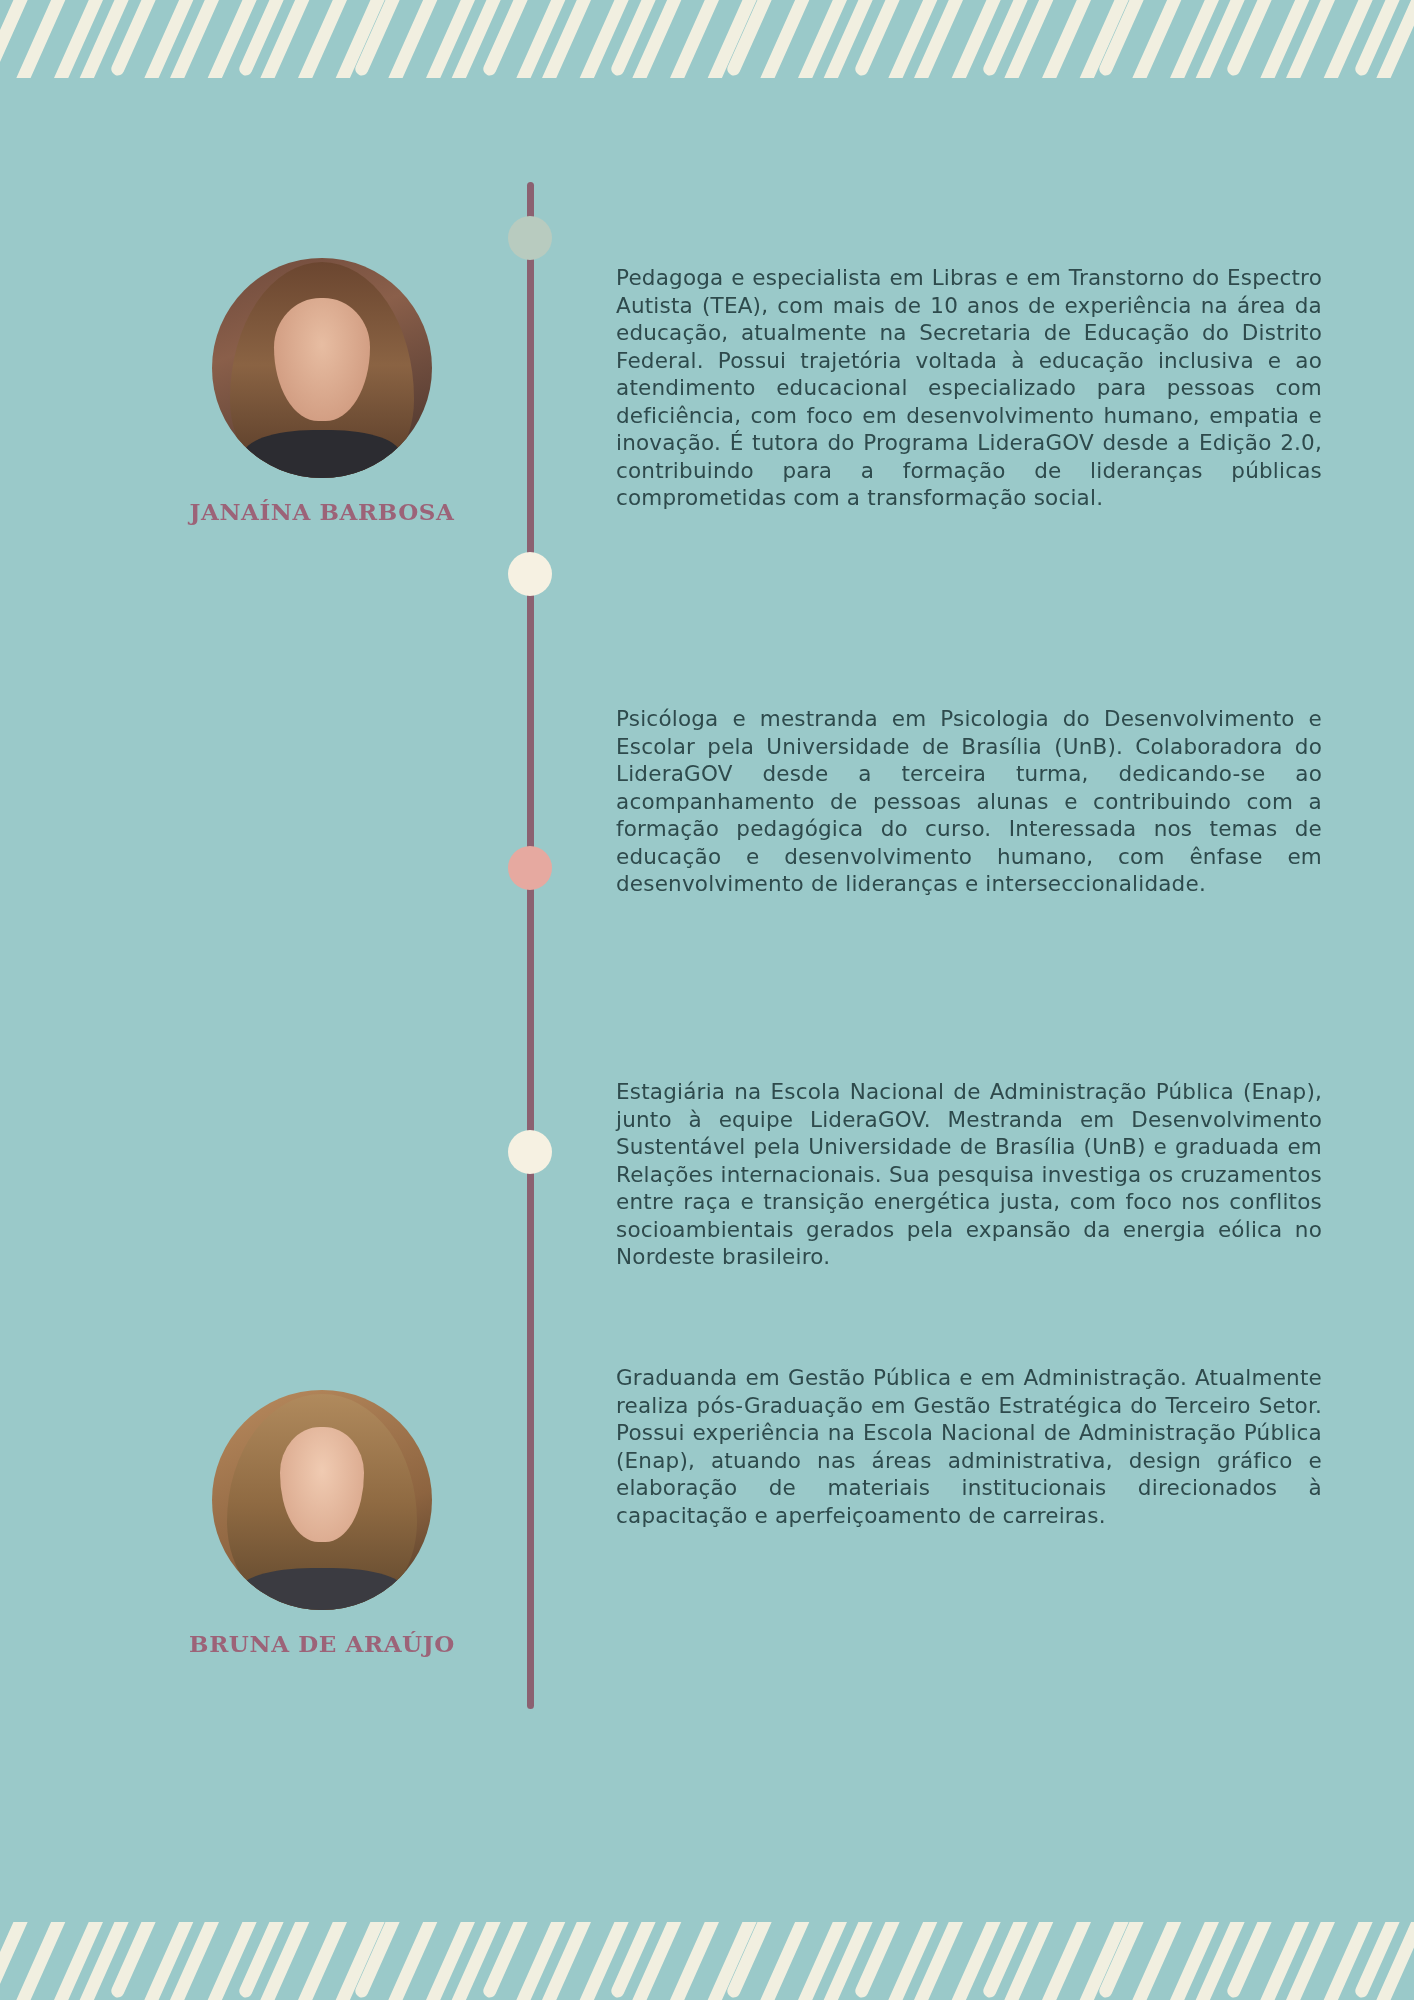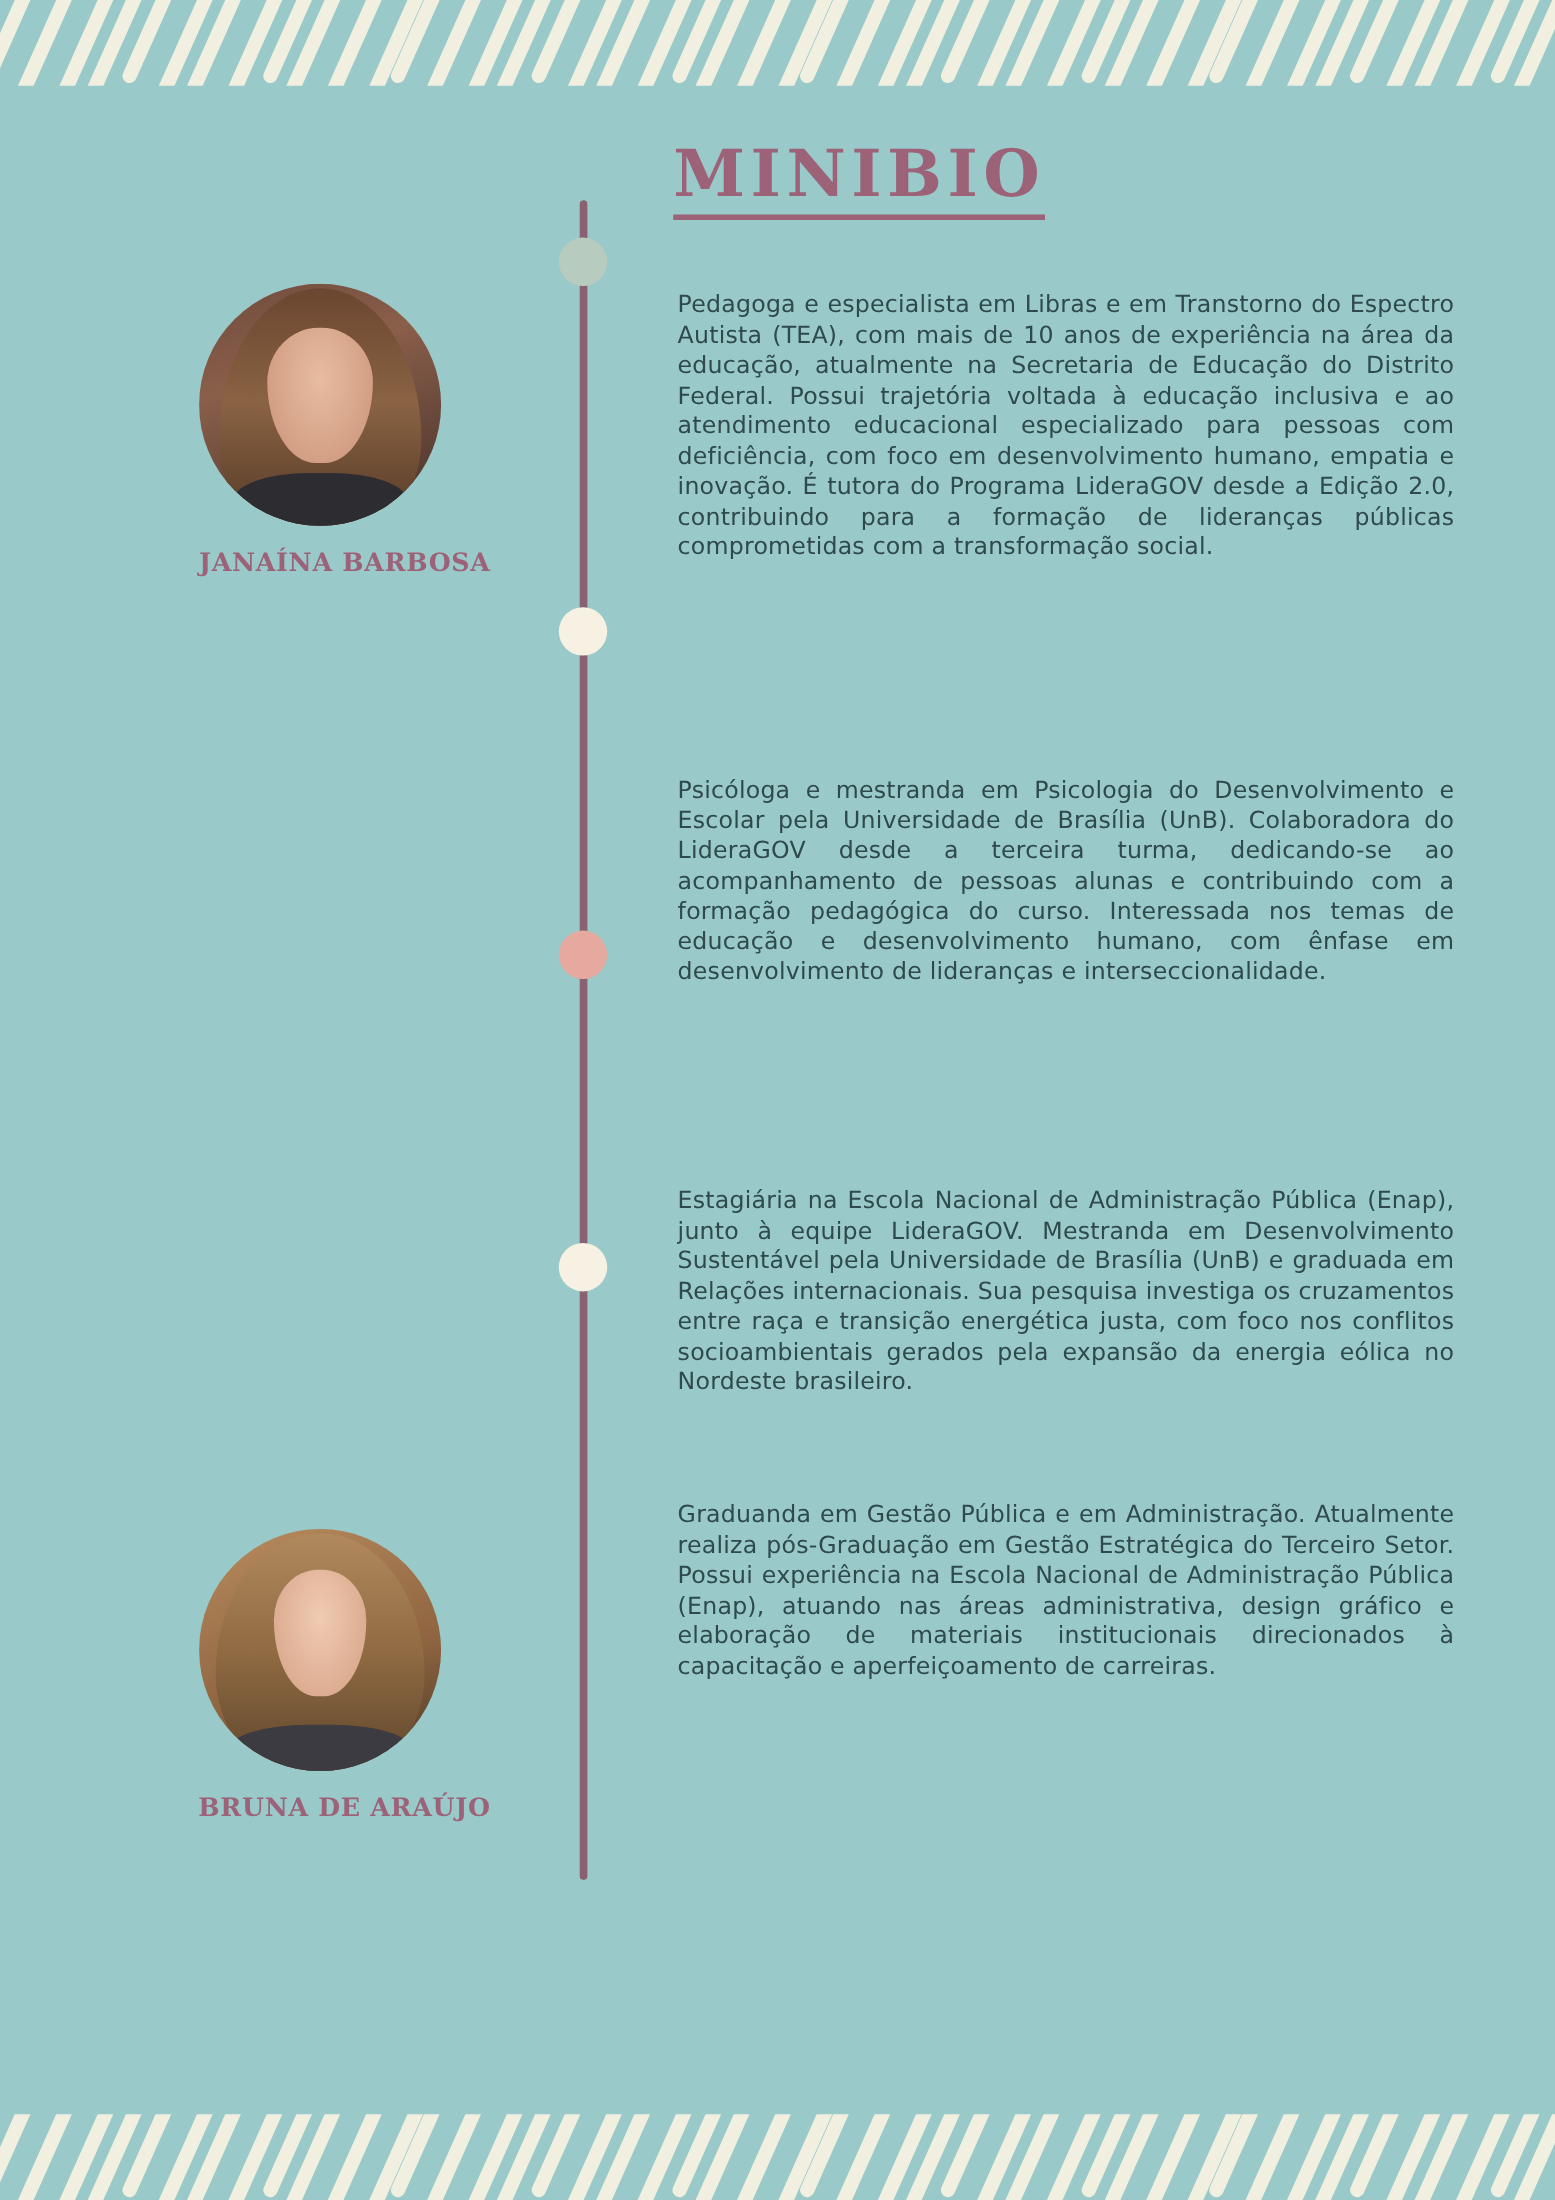--- a/index.html
+++ b/index.html
@@ -72,23 +72,23 @@
     position: absolute;
     left: 508px;
     width: 44px;
     height: 44px;
     border-radius: 50%;
   }
 
   
   .person {
     position: absolute;
-    left: 136px;
+    left: 167px;
     width: 310px;
-    text-align: right;
+    text-align: center;
   }
   .avatar {
     width: 220px;
     height: 220px;
     margin: 0 auto;
     border-radius: 50%;
     overflow: hidden;
     position: relative;
   }
   .avatar .ph {
@@ -283,21 +283,20 @@
       <div class="stripe" style="left: 1186px; background: rgb(246, 241, 226); height: 119px;"></div>
       <div class="stripe" style="left: 1209px; background: rgb(246, 241, 226); height: 131px;"></div>
       <div class="stripe" style="left: 1244px; background: rgb(246, 241, 226); height: 95px;"></div>
       <div class="stripe" style="left: 1279px; background: rgb(246, 241, 226); height: 107px;"></div>
       <div class="stripe" style="left: 1302px; background: rgb(246, 241, 226); height: 119px;"></div>
       <div class="stripe" style="left: 1337px; background: rgb(246, 241, 226); height: 131px;"></div>
       <div class="stripe" style="left: 1372px; background: rgb(246, 241, 226); height: 95px;"></div>
       <div class="stripe" style="left: 1395px; background: rgb(246, 241, 226); height: 107px;"></div>
     </div>
 
-  <div class="title">MINIBIO</div>
 
   <div class="timeline-line"></div>
   <div class="timeline-dot" style="top:216px;background:#b8cbbf;"></div>
   <div class="timeline-dot" style="top:552px;background:#f6f1e2;"></div>
   <div class="timeline-dot" style="top:846px;background:#e6a9a0;"></div>
   <div class="timeline-dot" style="top:1130px;background:#f6f1e2;"></div>
 
   <div class="person" style="top:258px;">
     <div class="avatar">
       <div class="ph p1-bg">

